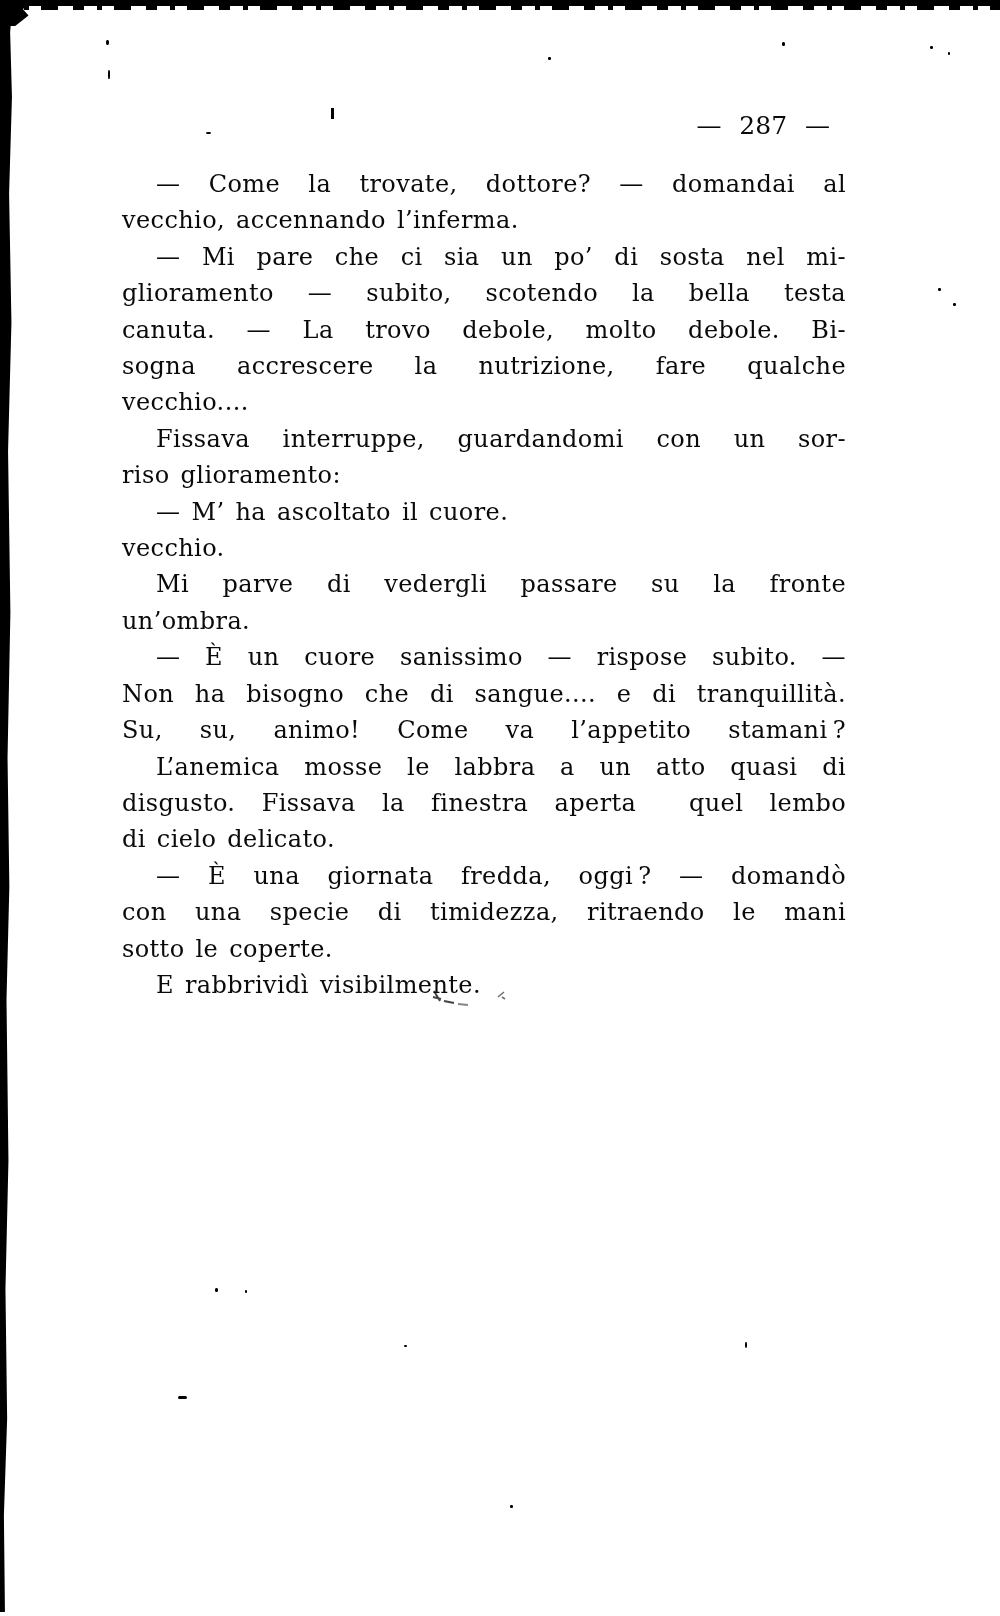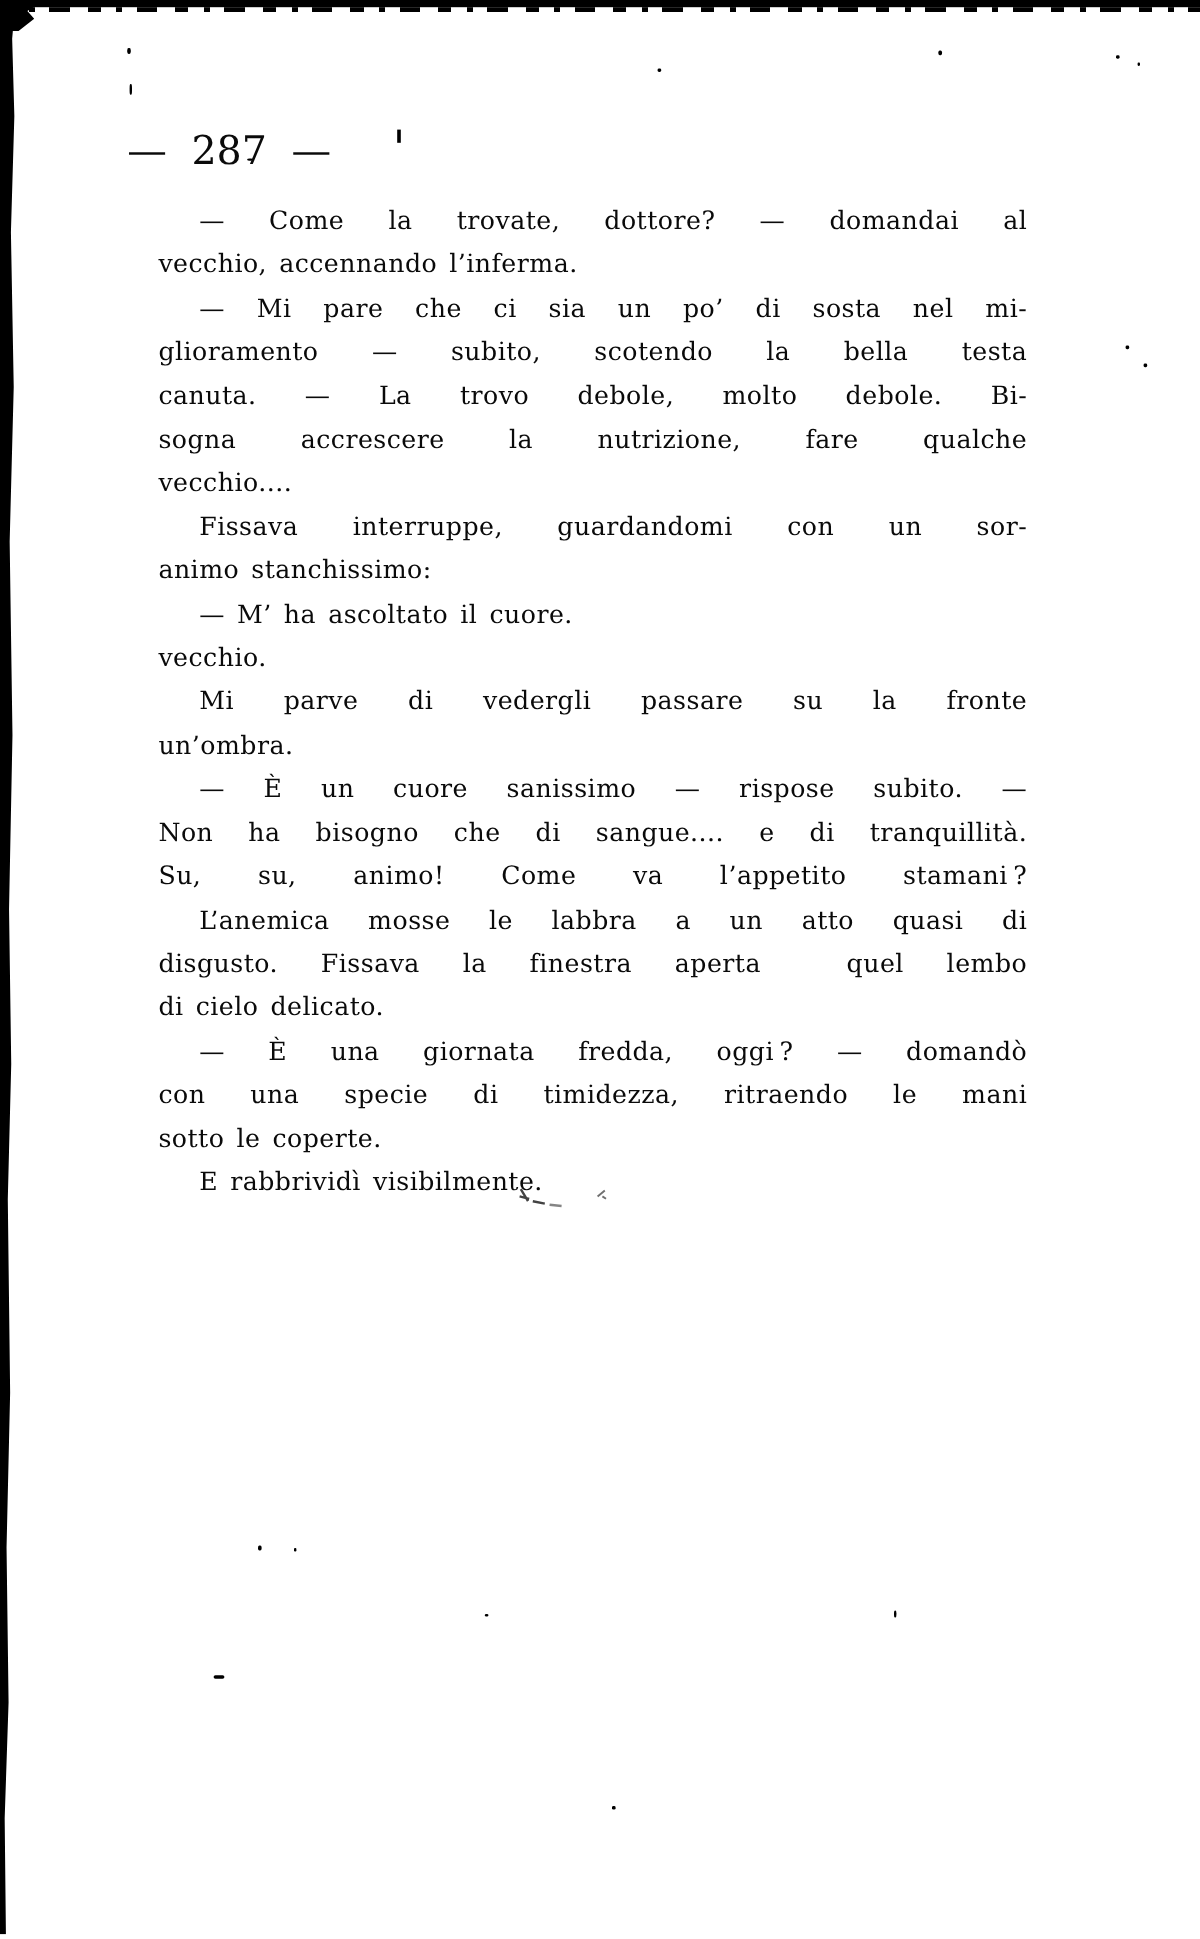--- a/index.html
+++ b/index.html
@@ -40,30 +40,30 @@
     width: 38px; height: 26px; background: #000;
     clip-path: polygon(0 0, 100% 0, 60% 35%, 75% 60%, 40% 100%, 0 100%);
   }
   .speck {
     position: absolute; background: #000; border-radius: 40%;
   }
   
   .page-number-line {
     position: absolute;
     top: 108px; left: 122px; width: 724px;
-    font-size: 33px; line-height: 36px;
-    text-align: left;
+    font-size: 25px; line-height: 36px;
+    text-align: right;
     word-spacing: 10px;
     transform: translateX(-16px);
     white-space: pre;
   }
   .text-block {
     position: absolute;
-    top: 166px; left: 132px; width: 724px;
-    font-size: 21px; line-height: 36.4px;
+    top: 166px; left: 122px; width: 724px;
+    font-size: 24px; line-height: 36.4px;
     letter-spacing: 0.4px;
     word-spacing: 3px;
   }
   .line { white-space: pre-wrap; }
   .line.just {
     text-align: justify;
     text-align-last: justify;
   }
   .line.indent { padding-left: 34px; }
   .smudge { position: absolute; }
@@ -103,21 +103,21 @@
 
 <div class="text-block">
     <div class="line indent just">— Come la trovate, dottore? — domandai al</div>
     <div class="line">vecchio, accennando l’inferma.</div>
     <div class="line indent just">— Mi pare che ci sia un po’ di sosta nel mi-</div>
     <div class="line just">glioramento — subito, scotendo la bella testa</div>
     <div class="line just">canuta. — La trovo debole, molto debole. Bi-</div>
     <div class="line just">sogna accrescere la nutrizione, fare qualche</div>
     <div class="line">vecchio....</div>
     <div class="line indent just">Fissava interruppe, guardandomi con un sor-</div>
-    <div class="line">animo stanchissimo:</div>
+    <div class="line">riso glioramento:</div>
     <div class="line indent">— M’ ha ascoltato il cuore.</div>
     <div class="line">vecchio.</div>
     <div class="line indent just">Mi parve di vedergli passare su la fronte</div>
     <div class="line">un’ombra.</div>
     <div class="line indent just">— È un cuore sanissimo — rispose subito. —</div>
     <div class="line just">Non ha bisogno che di sangue.... e di tranquillità.</div>
     <div class="line just">Su, su, animo! Come va l’appetito stamani ?</div>
     <div class="line indent just">L’anemica mosse le labbra a un atto quasi di</div>
     <div class="line just">disgusto. Fissava la finestra aperta  quel lembo</div>
     <div class="line">di cielo delicato.</div>

